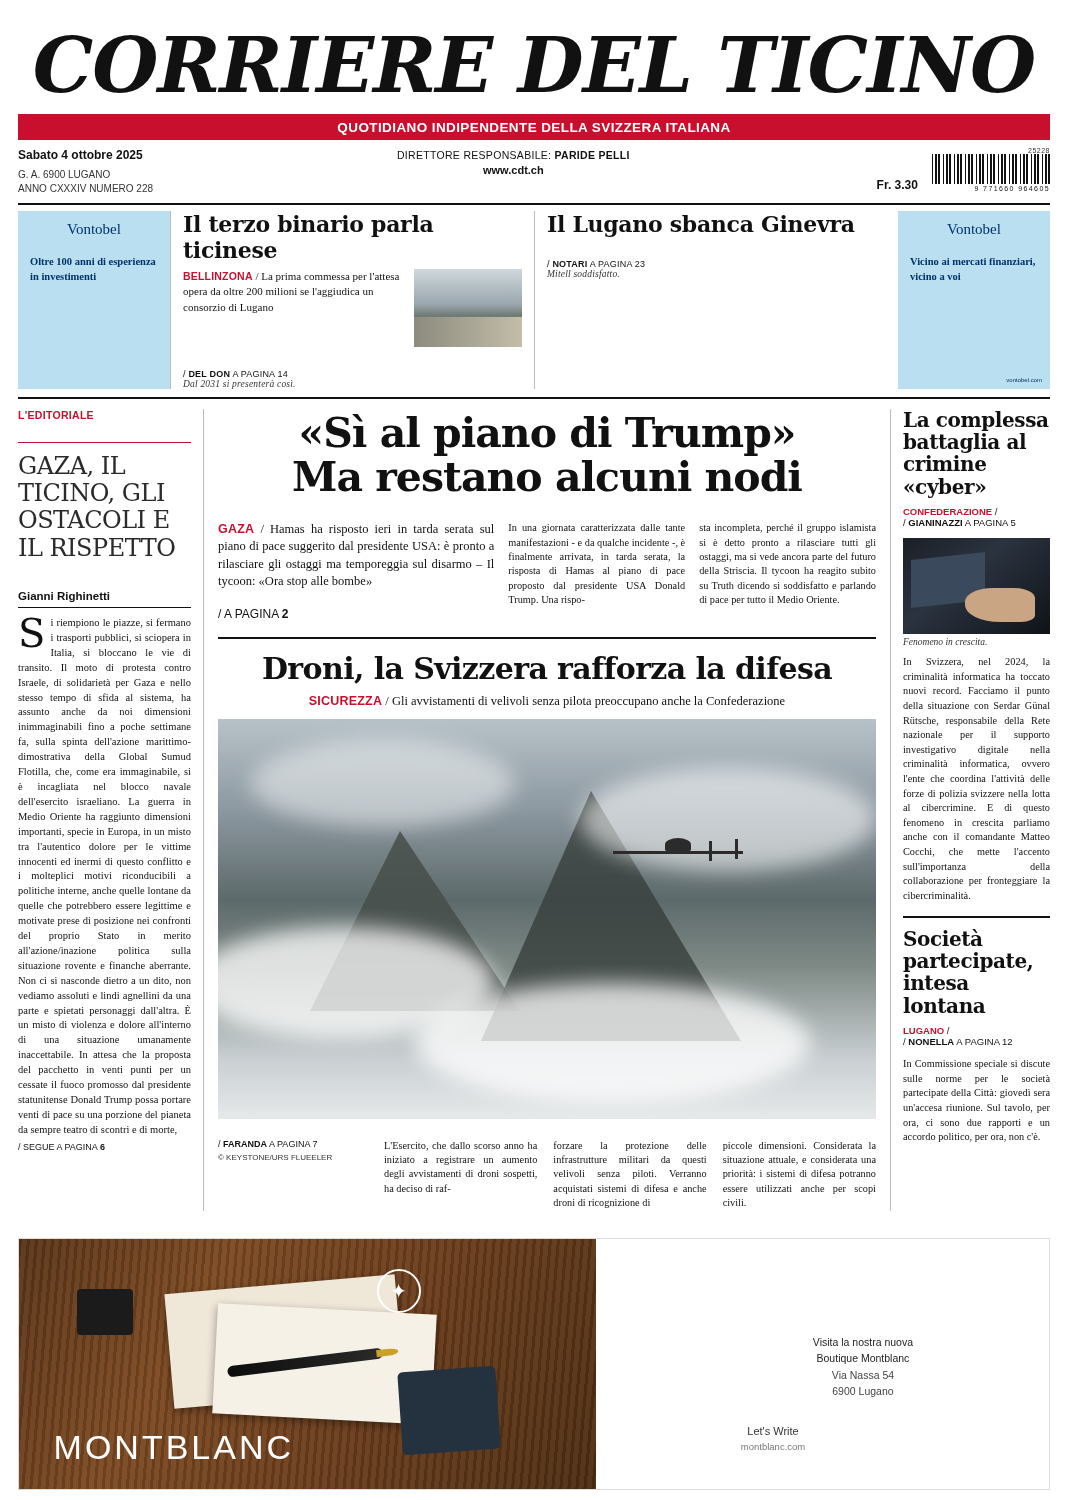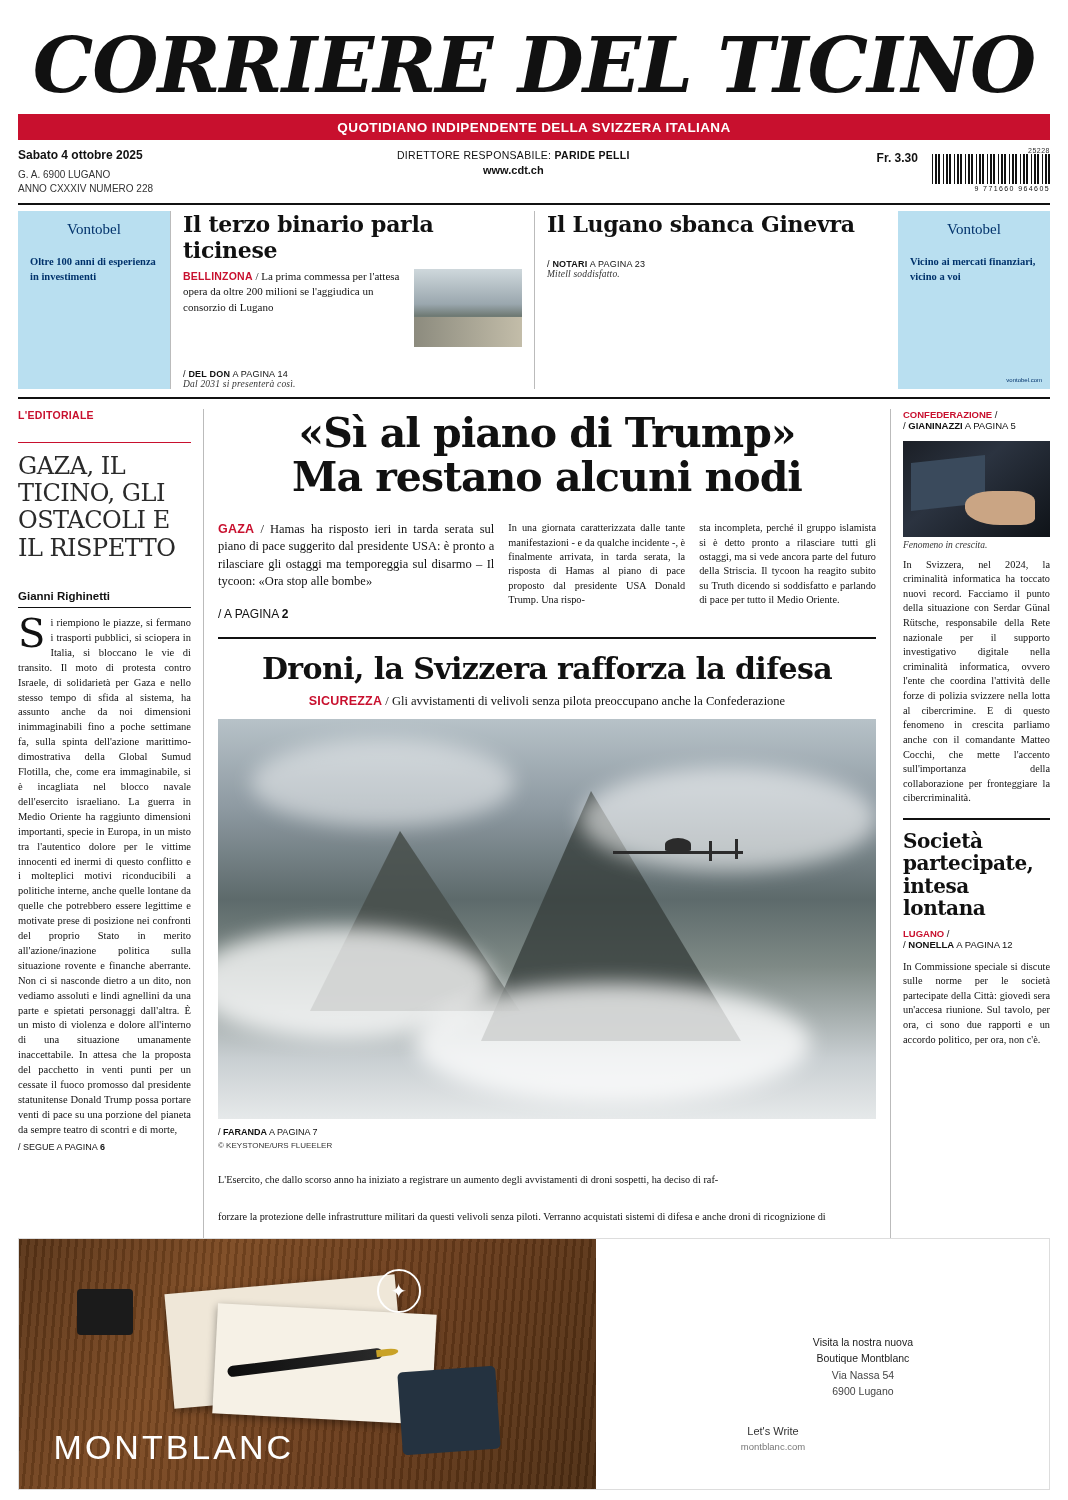--- a/index.html
+++ b/index.html
@@ -47,21 +47,21 @@
     padding:7px 0 6px 0;
     border-bottom:2px solid #111;
     font-family:"Liberation Sans", sans-serif;
   }
   .infobar .left { width:26%; font-size:10px; color:#333; line-height:1.45; }
   .infobar .left .date { font-weight:700; font-size:12px; color:#111; margin-bottom:3px; font-family:"Liberation Sans", sans-serif;}
   .infobar .center { width:44%; text-align:center; font-size:10.5px; padding-top:2px;}
   .infobar .center .dir { letter-spacing:0.3px; }
   .infobar .center .dir b { font-weight:700; }
   .infobar .center .web { font-weight:700; font-size:11px; margin-top:3px; }
-  .infobar .right { width:30%; display:flex; justify-content:flex-end; align-items:flex-start; gap:14px; }
+  .infobar .right { width:30%; display:flex; justify-content:flex-end; align-items:flex-end; gap:14px; }
   .infobar .price { font-size:12px; font-weight:700; padding-top:4px; font-family:"Liberation Sans", sans-serif;}
   .barcode-wrap { text-align:right; }
   .barcode-num { font-size:7px; color:#333; text-align:right; letter-spacing:0.5px;}
   .barcode {
     height:30px; width:118px;
     background:
       repeating-linear-gradient(90deg,#111 0 1px,#fff 1px 3px,#111 3px 5px,#fff 5px 6px,#111 6px 8px,#fff 8px 11px);
   }
   .barcode-sub { font-size:7px; letter-spacing:1.4px; margin-top:1px; }
 
@@ -197,21 +197,21 @@
     content:""; position:absolute; left:52px; top:-13px; width:26px;height:13px;
     background:#2b2b2b; border-radius:50% 50% 10% 10%;
   }
   .drone:after{
     content:""; position:absolute; left:96px; top:-10px; width:3px;height:20px;background:#2b2b2b;
     box-shadow:26px -2px 0 #2b2b2b;
   }
   .photo-credit {
     font-family:"Liberation Sans", sans-serif; font-size:8px; color:#333; margin-top:4px;
   }
-  .drone-foot { display:flex; gap:23px; margin-top:8px;flex-direction:column; }
+  .drone-foot { display:flex; gap:16px; margin-top:20px; }
   .drone-foot .fcol { flex:1; font-size:10.3px; line-height:1.4; text-align:justify;}
   .drone-foot .fref { width:150px; font-family:"Liberation Sans",sans-serif; font-size:9px;}
   .drone-foot .fref b{font-weight:700;}
 
   
   .r-title {
     font-family:"DejaVu Serif", serif; font-weight:700; font-size:20px; line-height:1.12;
     letter-spacing:-0.4px; margin-bottom:8px;
   }
   .r-ref { font-family:"Liberation Sans", sans-serif; font-size:9.5px; margin-bottom:10px;}
@@ -381,20 +381,21 @@
           <div>/ <b>FARANDA</b> <span>A PAGINA 7</span></div>
           <div class="photo-credit">© KEYSTONE/URS FLUEELER</div>
         </div>
         <div class="fcol">L'Esercito, che dallo scorso anno ha iniziato a registrare un aumento degli avvistamenti di droni sospetti, ha deciso di raf-</div>
         <div class="fcol">forzare la protezione delle infrastrutture militari da questi velivoli senza piloti. Verranno acquistati sistemi di difesa e anche droni di ricognizione di</div>
         <div class="fcol">piccole dimensioni. Considerata la situazione attuale, e considerata una priorità: i sistemi di difesa potranno essere utilizzati anche per scopi civili.</div>
       </div>
     </div>
 
     <div class="col-right">
+      <div class="r-title">La complessa battaglia al crimine «cyber»</div>
       <div class="r-ref">
         <span class="red">CONFEDERAZIONE</span> /<br>
         / <b>GIANINAZZI</b> <span>A PAGINA 5</span>
       </div>
       <div class="r-photo">
         <div class="screen"></div>
         <div class="hand"></div>
       </div>
       <div class="r-cap">Fenomeno in crescita.</div>
       <div class="r-body">In Svizzera, nel 2024, la criminalità informatica ha toccato nuovi record. Facciamo il punto della situazione con Serdar Günal Rütsche, responsabile della Rete nazionale per il supporto investigativo digitale nella criminalità informatica, ovvero l'ente che coordina l'attività delle forze di polizia svizzere nella lotta al cibercrimine. E di questo fenomeno in crescita parliamo anche con il comandante Matteo Cocchi, che mette l'accento sull'importanza della collaborazione per fronteggiare la cibercriminalità.</div>

